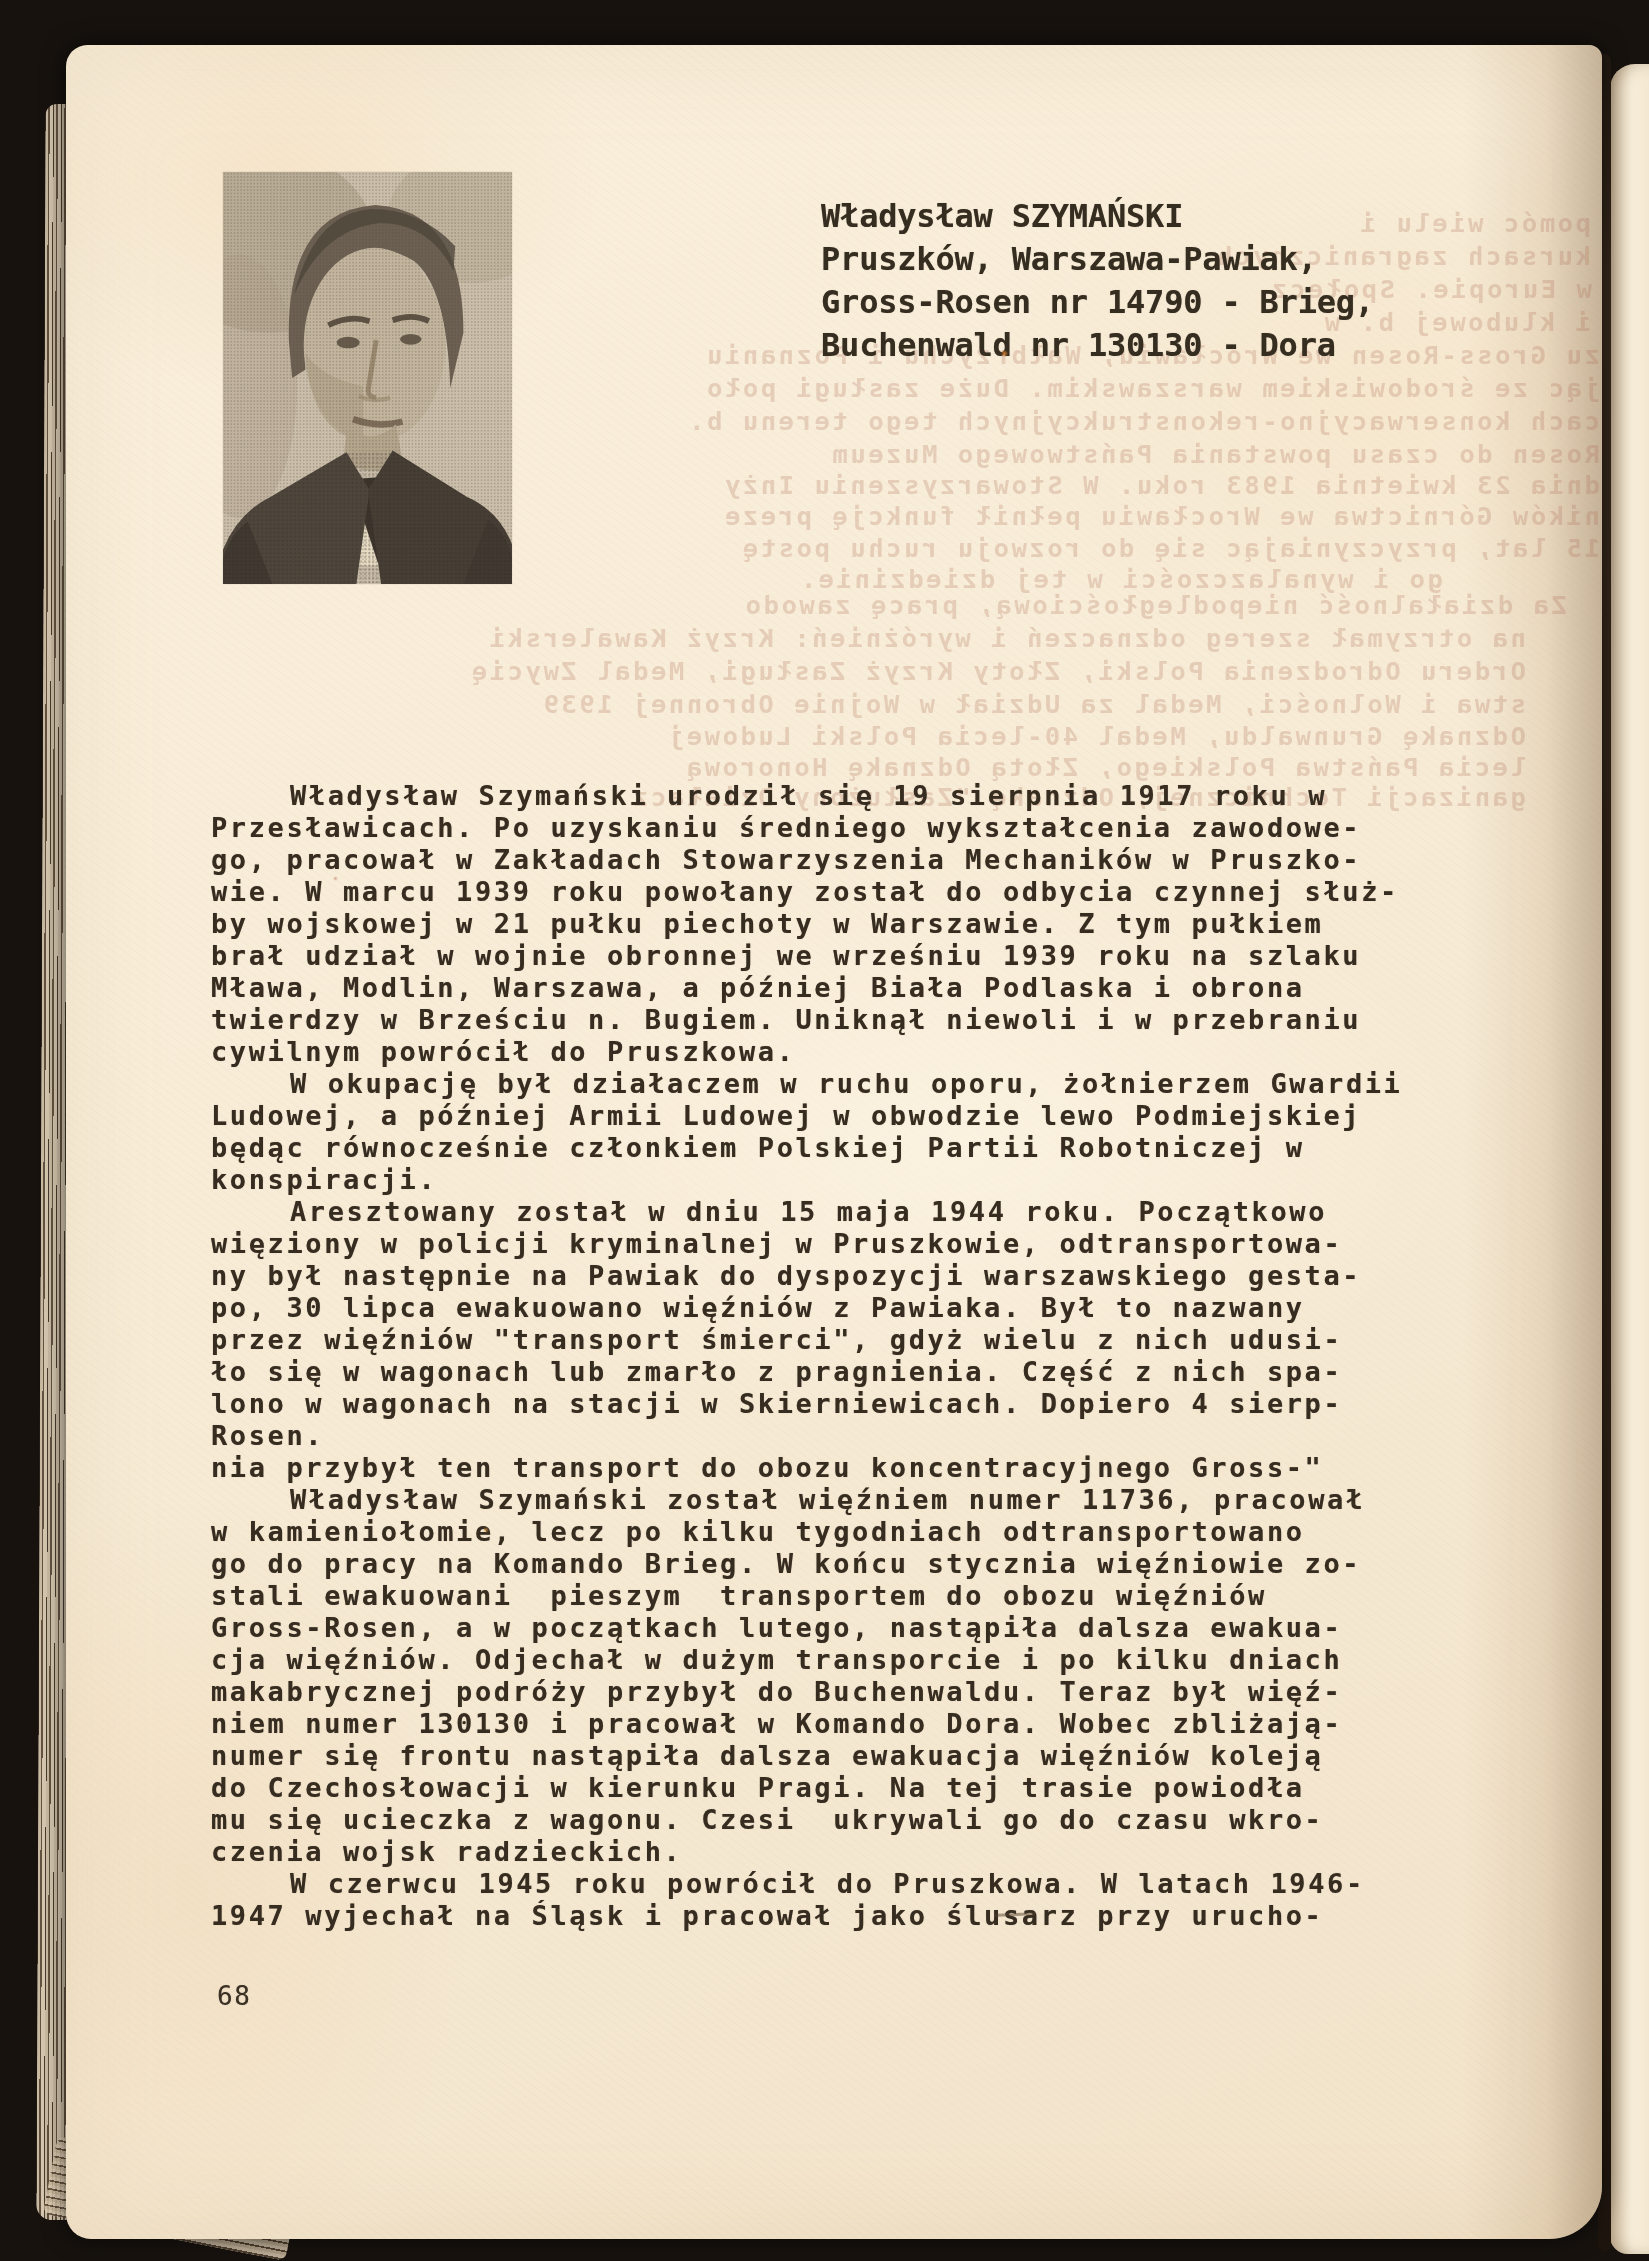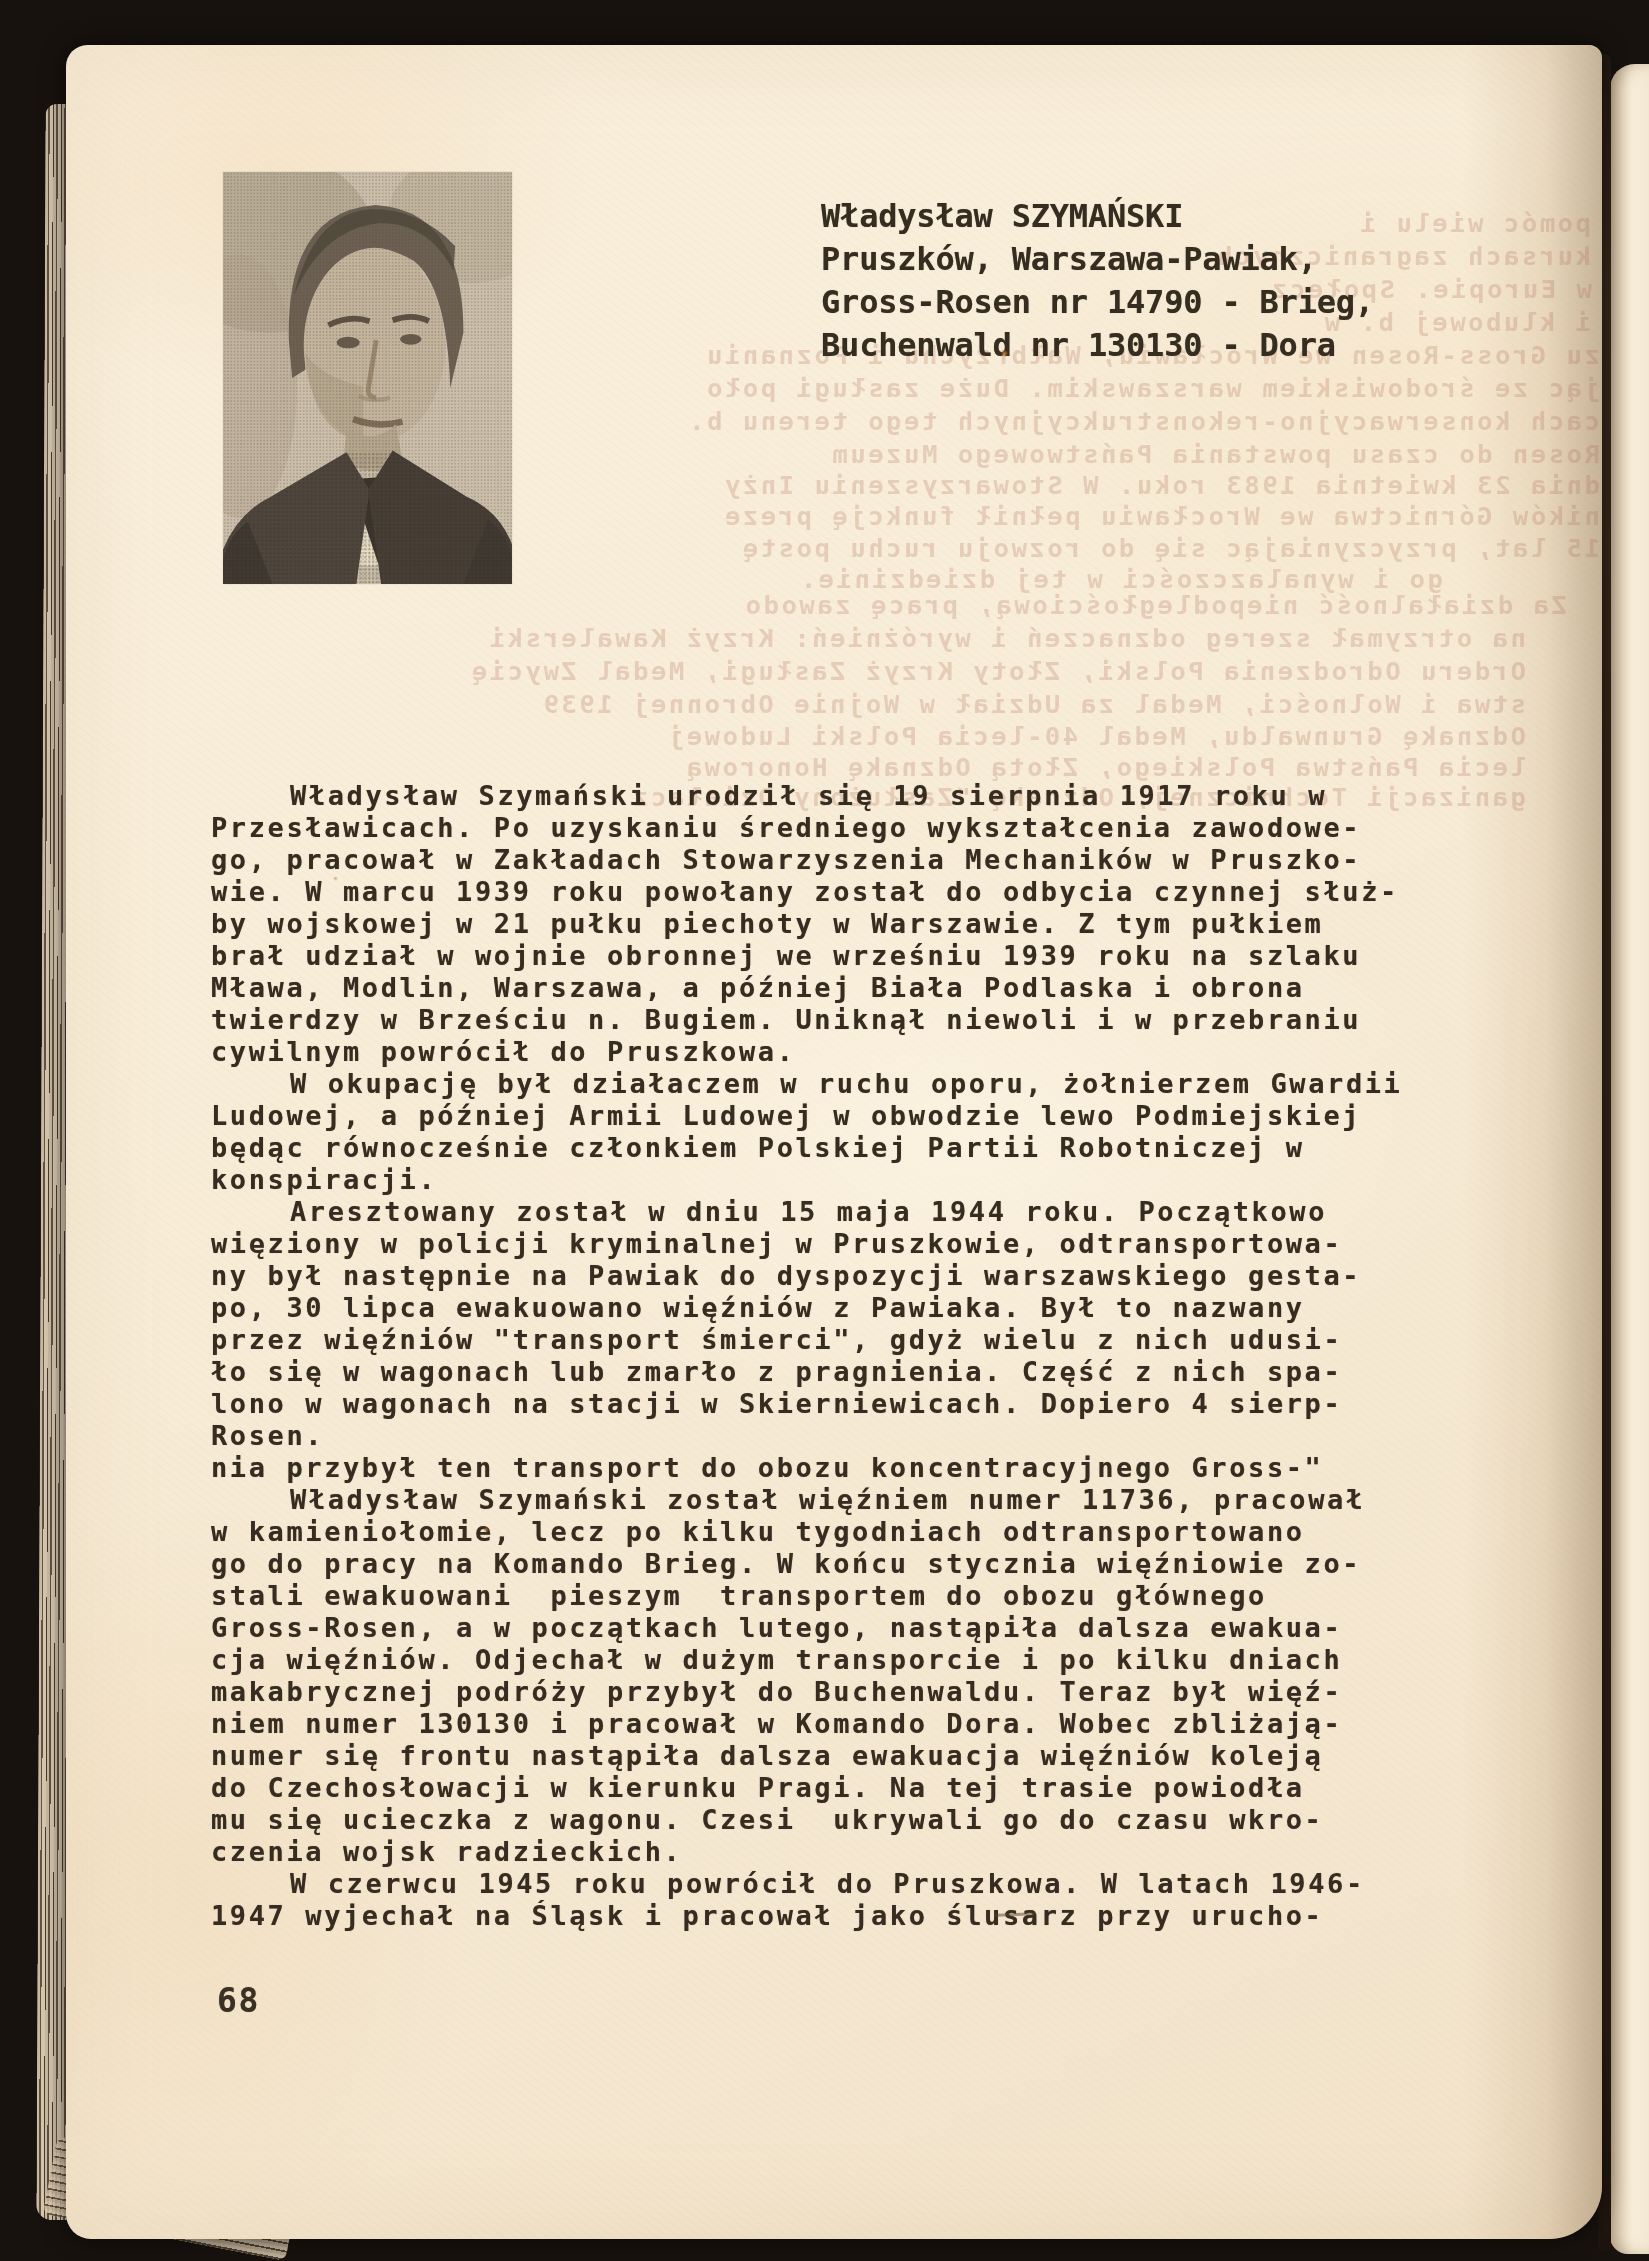--- a/index.html
+++ b/index.html
@@ -51,21 +51,21 @@
   
   .header{position:absolute;left:821px;top:195px;color:#362d21;}
   .header .hl{font-size:32px;font-weight:bold;line-height:43px;letter-spacing:-0.2px;
     white-space:pre;text-shadow:0 0 0.8px rgba(54,45,33,.45);}
   
   .bodytext{position:absolute;left:211px;top:780px;width:1230px;color:#362c20;}
   .ln{font-size:27px;font-weight:bold;line-height:32px;letter-spacing:2.6px;
     white-space:pre;text-shadow:0 0 0.8px rgba(54,44,32,.4);}
   .indent{padding-left:79px;}
   
-  .pageno{position:absolute;left:217px;top:1981px;font-size:33px;font-weight:bold;
+  .pageno{position:absolute;left:217px;top:1981px;font-size:26px;font-weight:normal;
     letter-spacing:1.6px;color:#3a3124;text-shadow:0 0 0.8px rgba(58,49,36,.45);}
   
   .ghost{position:absolute;transform:scaleX(-1);color:rgba(172,104,84,.24);
     font-size:25.6px;font-weight:bold;letter-spacing:2.5px;white-space:pre;
     filter:blur(0.6px);pointer-events:none;}
   
   .speck{position:absolute;border-radius:50%;pointer-events:none;}
   .speck.a{left:1001px;top:350px;width:7.4px;height:6.6px;background:radial-gradient(circle,#d07a28,rgba(208,122,40,0) 75%);}
   .speck.b{left:483px;top:1527px;width:5.8px;height:5.8px;background:radial-gradient(circle,rgba(201,141,60,.8),rgba(201,141,60,0) 75%);}
   .speck.c{left:333px;top:876px;width:5px;height:5px;background:radial-gradient(circle,rgba(190,120,100,.6),rgba(190,120,100,0) 75%);}
@@ -190,21 +190,21 @@
       <div class="ln">przez więźniów "transport śmierci", gdyż wielu z nich udusi-</div>
       <div class="ln">ło się w wagonach lub zmarło z pragnienia. Część z nich spa-</div>
       <div class="ln">lono w wagonach na stacji w Skierniewicach. Dopiero 4 sierp-</div>
       <div class="ln">Rosen.</div>
       <div class="ln">nia przybył ten transport do obozu koncentracyjnego Gross-"</div>
     </div>
     <div>
       <div class="ln indent">Władysław Szymański został więźniem numer 11736, pracował</div>
       <div class="ln">w kamieniołomie, lecz po kilku tygodniach odtransportowano</div>
       <div class="ln">go do pracy na Komando Brieg. W końcu stycznia więźniowie zo-</div>
-      <div class="ln">stali ewakuowani  pieszym  transportem do obozu głównego</div>
+      <div class="ln">stali ewakuowani  pieszym  transportem do obozu więźniów</div>
       <div class="ln">Gross-Rosen, a w początkach lutego, nastąpiła dalsza ewakua-</div>
       <div class="ln">cja więźniów. Odjechał w dużym transporcie i po kilku dniach</div>
       <div class="ln">makabrycznej podróży przybył do Buchenwaldu. Teraz był więź-</div>
       <div class="ln">niem numer 130130 i pracował w Komando Dora. Wobec zbliżają-</div>
       <div class="ln">numer się frontu nastąpiła dalsza ewakuacja więźniów koleją</div>
       <div class="ln">do Czechosłowacji w kierunku Pragi. Na tej trasie powiodła</div>
       <div class="ln">mu się ucieczka z wagonu. Czesi  ukrywali go do czasu wkro-</div>
       <div class="ln">czenia wojsk radzieckich.</div>
     </div>
     <div>

